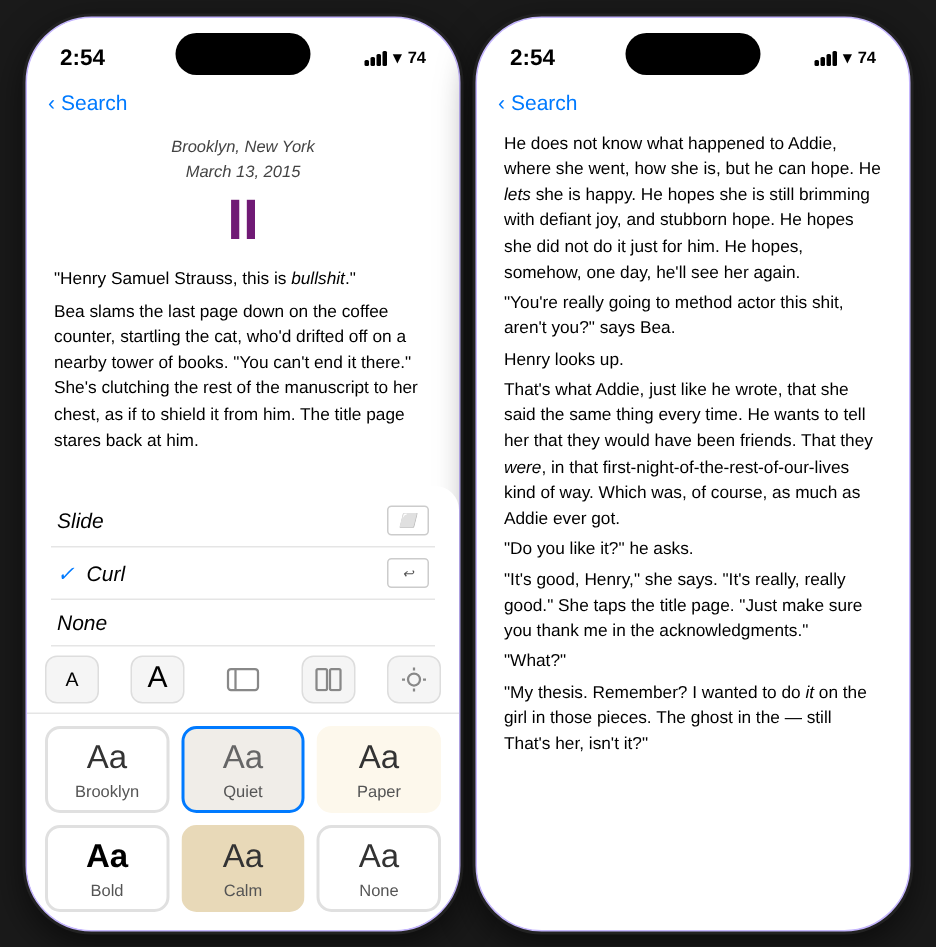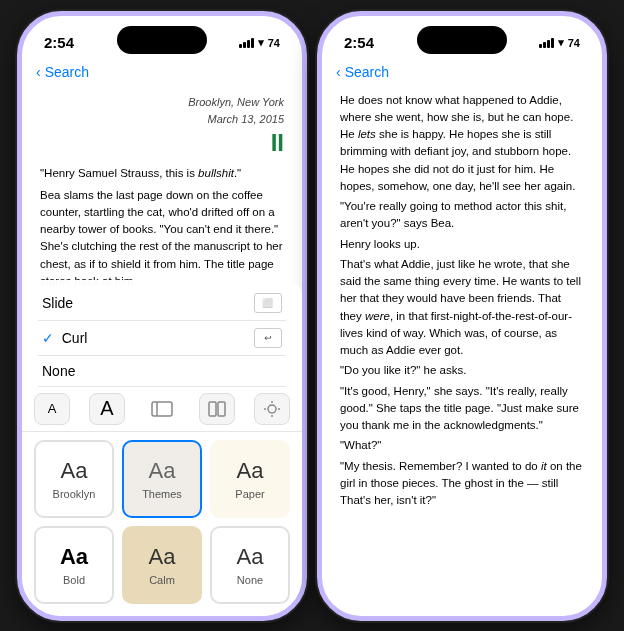--- a/index.html
+++ b/index.html
@@ -21,21 +21,21 @@
       justify-content: center;
     }
 
     .phone {
       width: 290px;
       height: 610px;
       background: #fff;
       border-radius: 44px;
       overflow: hidden;
       position: relative;
-      border: 5px solid #c4b5fd;
+      border: 1px solid #c4b5fd;
       box-shadow: 0 0 0 2px #222, 0 8px 24px rgba(0,0,0,0.6);
     }
 
     
     .dynamic-island {
       position: absolute;
       top: 10px;
       left: 50%;
       transform: translateX(-50%);
       width: 90px;
@@ -85,35 +85,35 @@
     .left-phone .book-content {
       padding: 10px 18px;
       font-size: 12px;
       line-height: 1.6;
       color: #000;
       height: 220px;
       overflow: hidden;
     }
 
     .left-phone .book-header {
-      text-align: right;
+      text-align: center;
       margin-bottom: 8px;
     }
 
     .left-phone .book-header .location {
       font-style: italic;
       font-size: 11px;
       color: #444;
       font-weight: 500;
     }
 
     .left-phone .book-header .chapter {
-      font-size: 24px;
+      font-size: 38px;
       font-weight: 700;
-      color: #15803d;
+      color: #701a75;
       line-height: 1.2;
     }
 
     .book-text p {
       margin-bottom: 4px;
       font-size: 11.5px;
       line-height: 1.5;
     }
 
     
@@ -123,20 +123,21 @@
       left: 0;
       right: 0;
       background: rgba(255,255,255,0.97);
       border-radius: 16px 16px 0 0;
       padding: 0;
       z-index: 50;
     }
 
     .slide-options {
       padding: 6px 16px 0 16px;
+      font-style: italic;
     }
 
     .slide-option-row {
       display: flex;
       align-items: center;
       justify-content: space-between;
       padding: 7px 4px;
       font-size: 14px;
       border-bottom: 1px solid #e5e5e5;
       color: #000;
@@ -253,21 +254,21 @@
     
     .themes-grid {
       display: grid;
       grid-template-columns: repeat(3, 1fr);
       gap: 8px;
       padding: 8px 12px 12px 12px;
     }
 
     .theme-card {
       border-radius: 10px;
-      padding: 16px;
+      padding: 6px;
       text-align: center;
       border: 2px solid transparent;
       position: relative;
     }
 
     .theme-card.selected {
       border-color: #007AFF;
     }
 
     .theme-card .theme-label {
@@ -412,21 +413,21 @@
         </div>
       </div>
 
       <div class="themes-grid">
         <div class="theme-card theme-original">
           <div class="theme-aa">Aa</div>
           <div class="theme-label">Brooklyn</div>
         </div>
         <div class="theme-card theme-quiet selected">
           <div class="theme-aa" style="font-weight:300; color:#666;">Aa</div>
-          <div class="theme-label">Themes</div>
+          <div class="theme-label">Quiet</div>
         </div>
         <div class="theme-card theme-paper">
           <div class="theme-aa">Aa</div>
           <div class="theme-label">Paper</div>
         </div>
         <div class="theme-card theme-bold">
           <div class="theme-aa" style="font-weight:700;">Aa</div>
           <div class="theme-label">Bold</div>
         </div>
         <div class="theme-card theme-calm">

